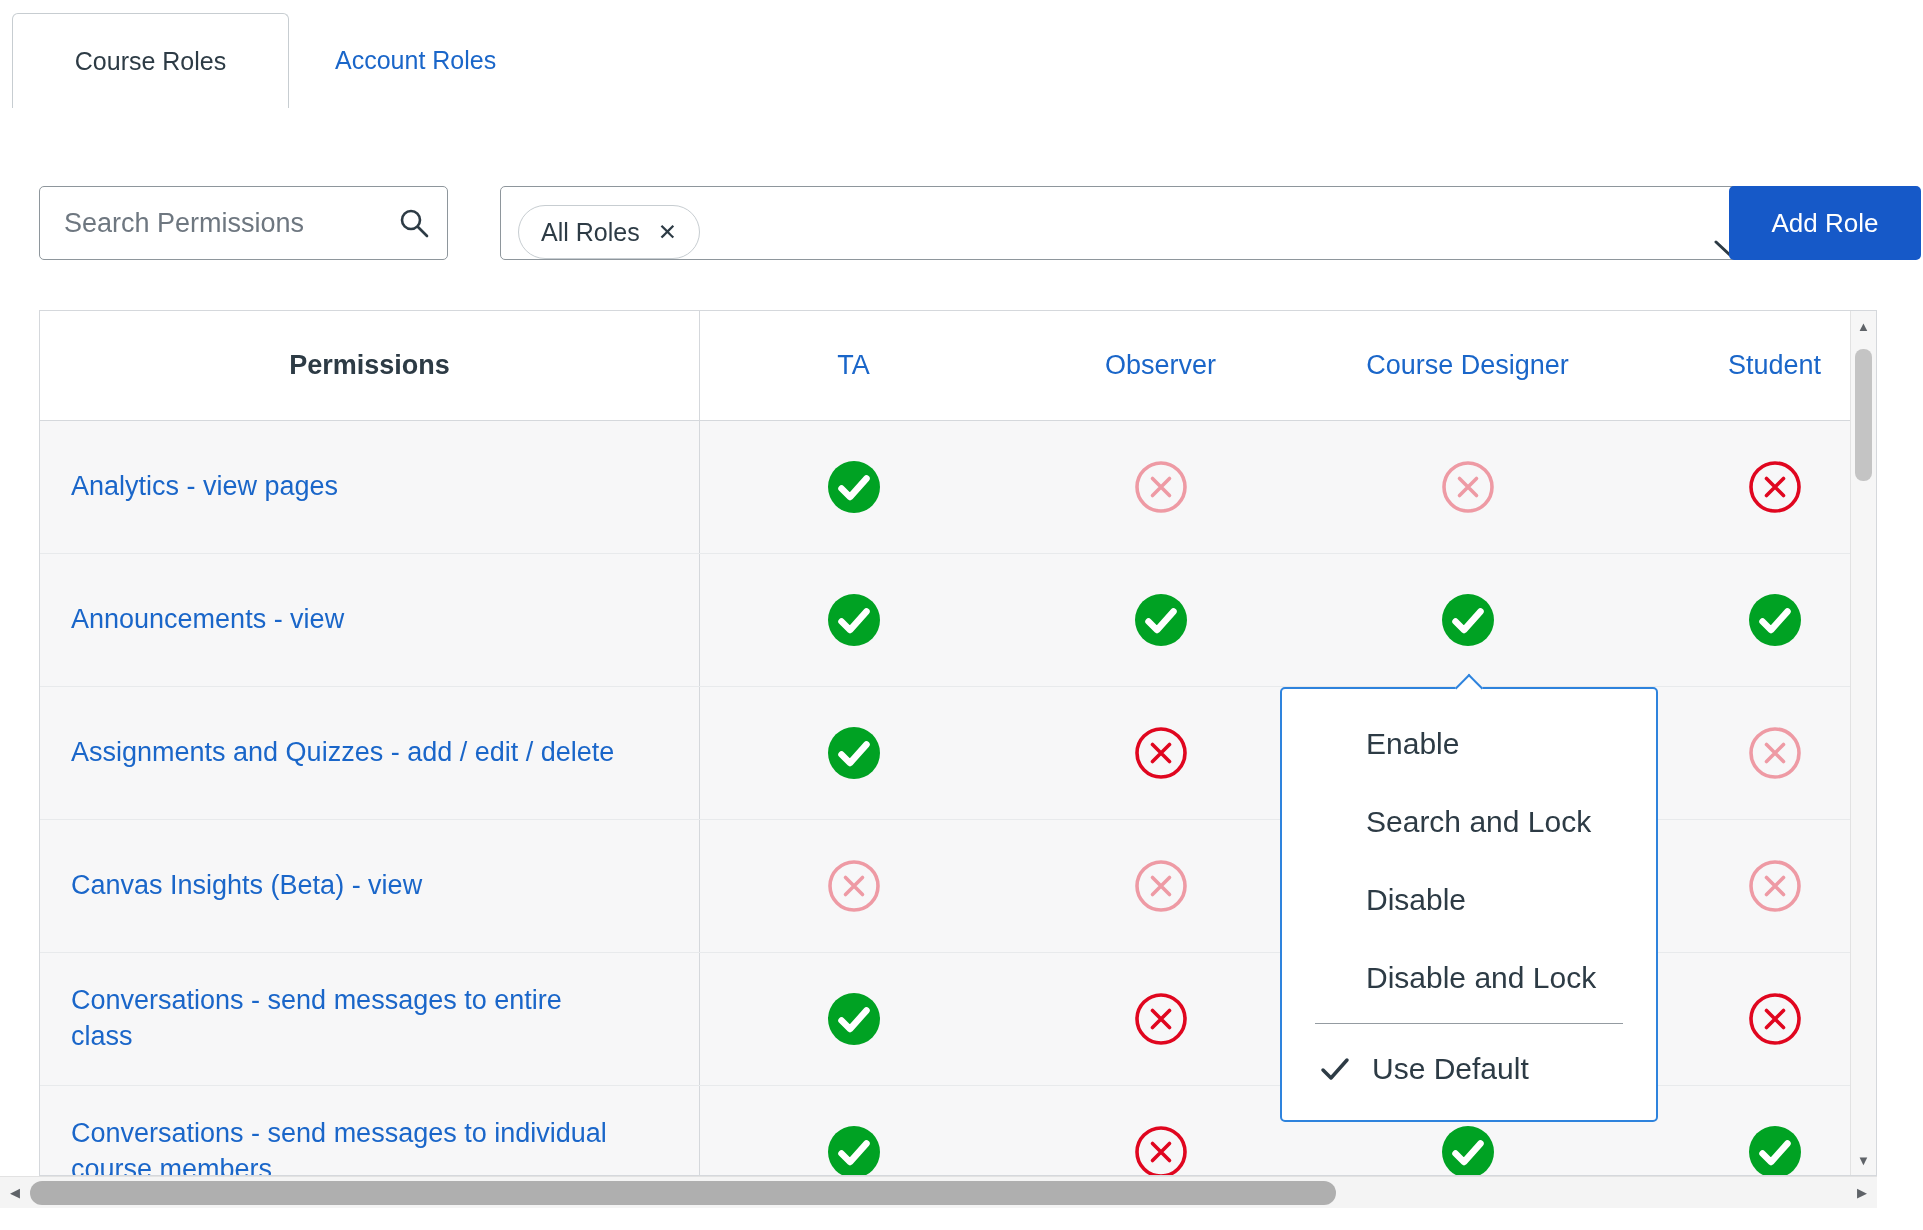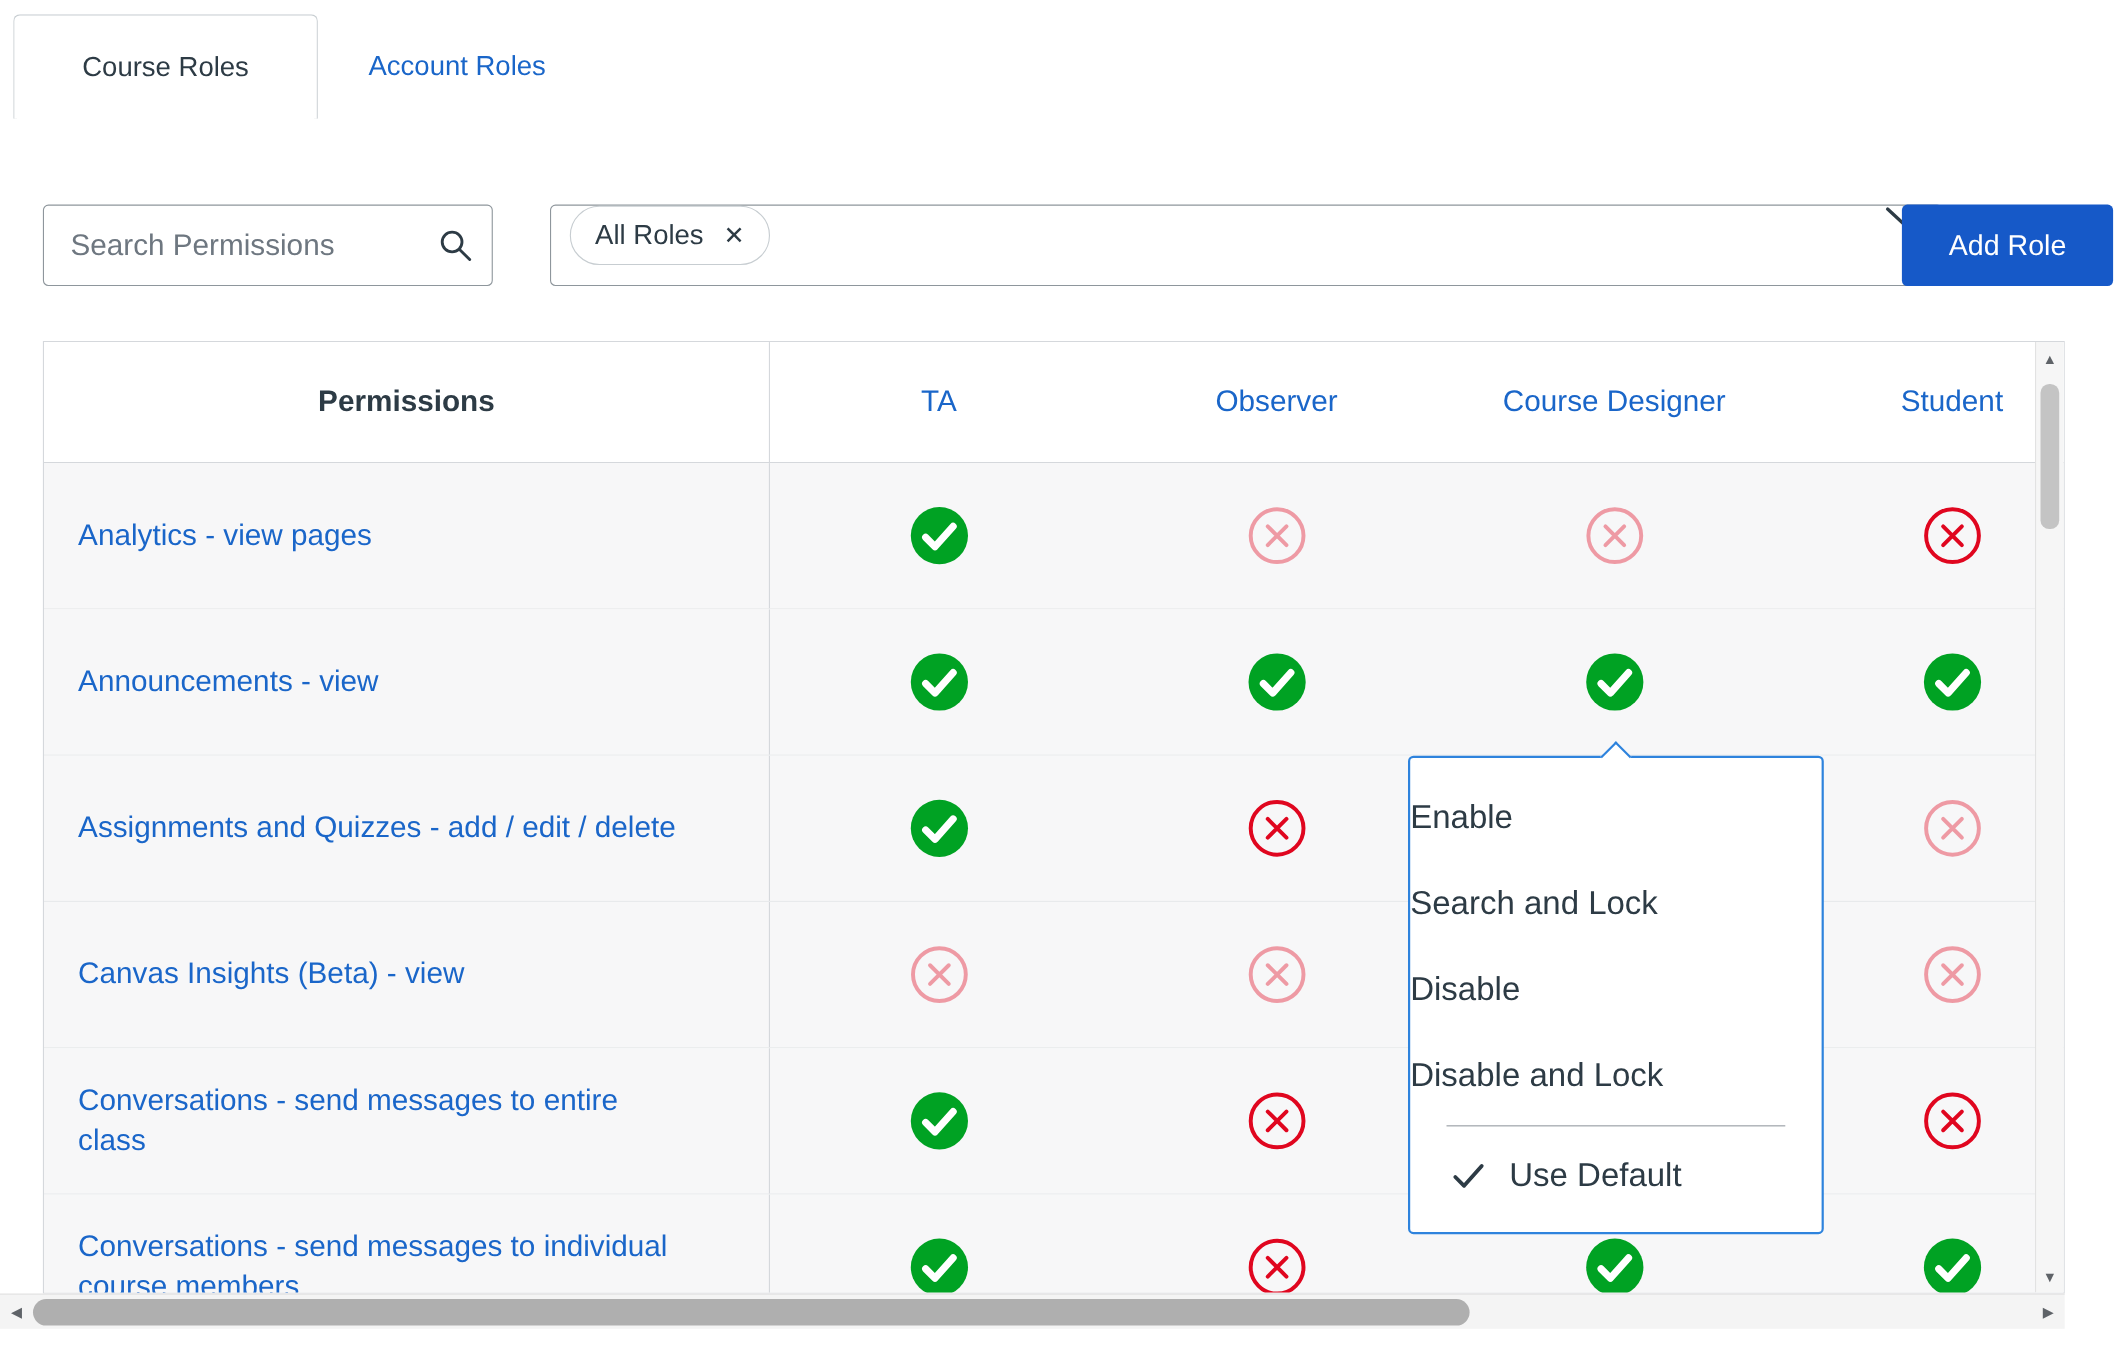--- a/index.html
+++ b/index.html
@@ -36,21 +36,21 @@
     padding: 0 36px 0 24px; font-size: 27px;
     font-family: "Liberation Sans", sans-serif;
     color: var(--dark, #2D3B45); background: #fff; outline: none;
   }
   .search-wrap input::placeholder { color: #6E7780; }
   .search-icon-box { position: absolute; right: 18px; top: 50%; transform: translateY(-50%); line-height: 0; }
 
   .role-select {
     position: absolute; left: 500px; top: 186px; width: 1266px; height: 74px;
     border: 1px solid #8E969C; border-radius: 5px; background: #fff;
-    display: flex; align-items: flex-start; padding: 0 18px 0 17px; cursor: pointer;
+    display: flex; align-items: flex-end; padding: 0 18px 0 17px; cursor: pointer;
   }
   .pill {
     height: 54px; display: inline-flex; align-items: center; gap: 18px;
     border: 1px solid var(--border, #C7CDD1); border-radius: 28px;
     padding: 0 22px; font-size: 25px; color: var(--dark, #2D3B45); background: #fff;
   }
   .pill-x { font-size: 23px; color: var(--dark, #2D3B45); cursor: pointer; line-height: 1; }
   .select-chevron { margin-left: auto; line-height: 0; }
 
   .add-role {
@@ -112,21 +112,21 @@
   }
   .menu::before {
     content: ""; position: absolute; top: -11px; left: 50%;
     width: 18px; height: 18px; background: #fff;
     border-left: 2px solid var(--menu-border, #2E83DD);
     border-top: 2px solid var(--menu-border, #2E83DD);
     transform: translateX(-50%) rotate(45deg);
   }
   .menu-item {
     height: 78px; display: flex; align-items: center;
-    font-size: 30px; color: var(--dark, #2D3B45); cursor: pointer;
+    padding-left: 84px; font-size: 30px; color: var(--dark, #2D3B45); cursor: pointer;
   }
   .menu-item.default { padding-left: 36px; gap: 20px; }
   .menu-divider { border-top: 1px solid #949BA1; margin: 6px 33px; }
 </style>
 </head>
 <body>
 
 <div class="page">
 
   <div class="tab active">Course Roles</div>

